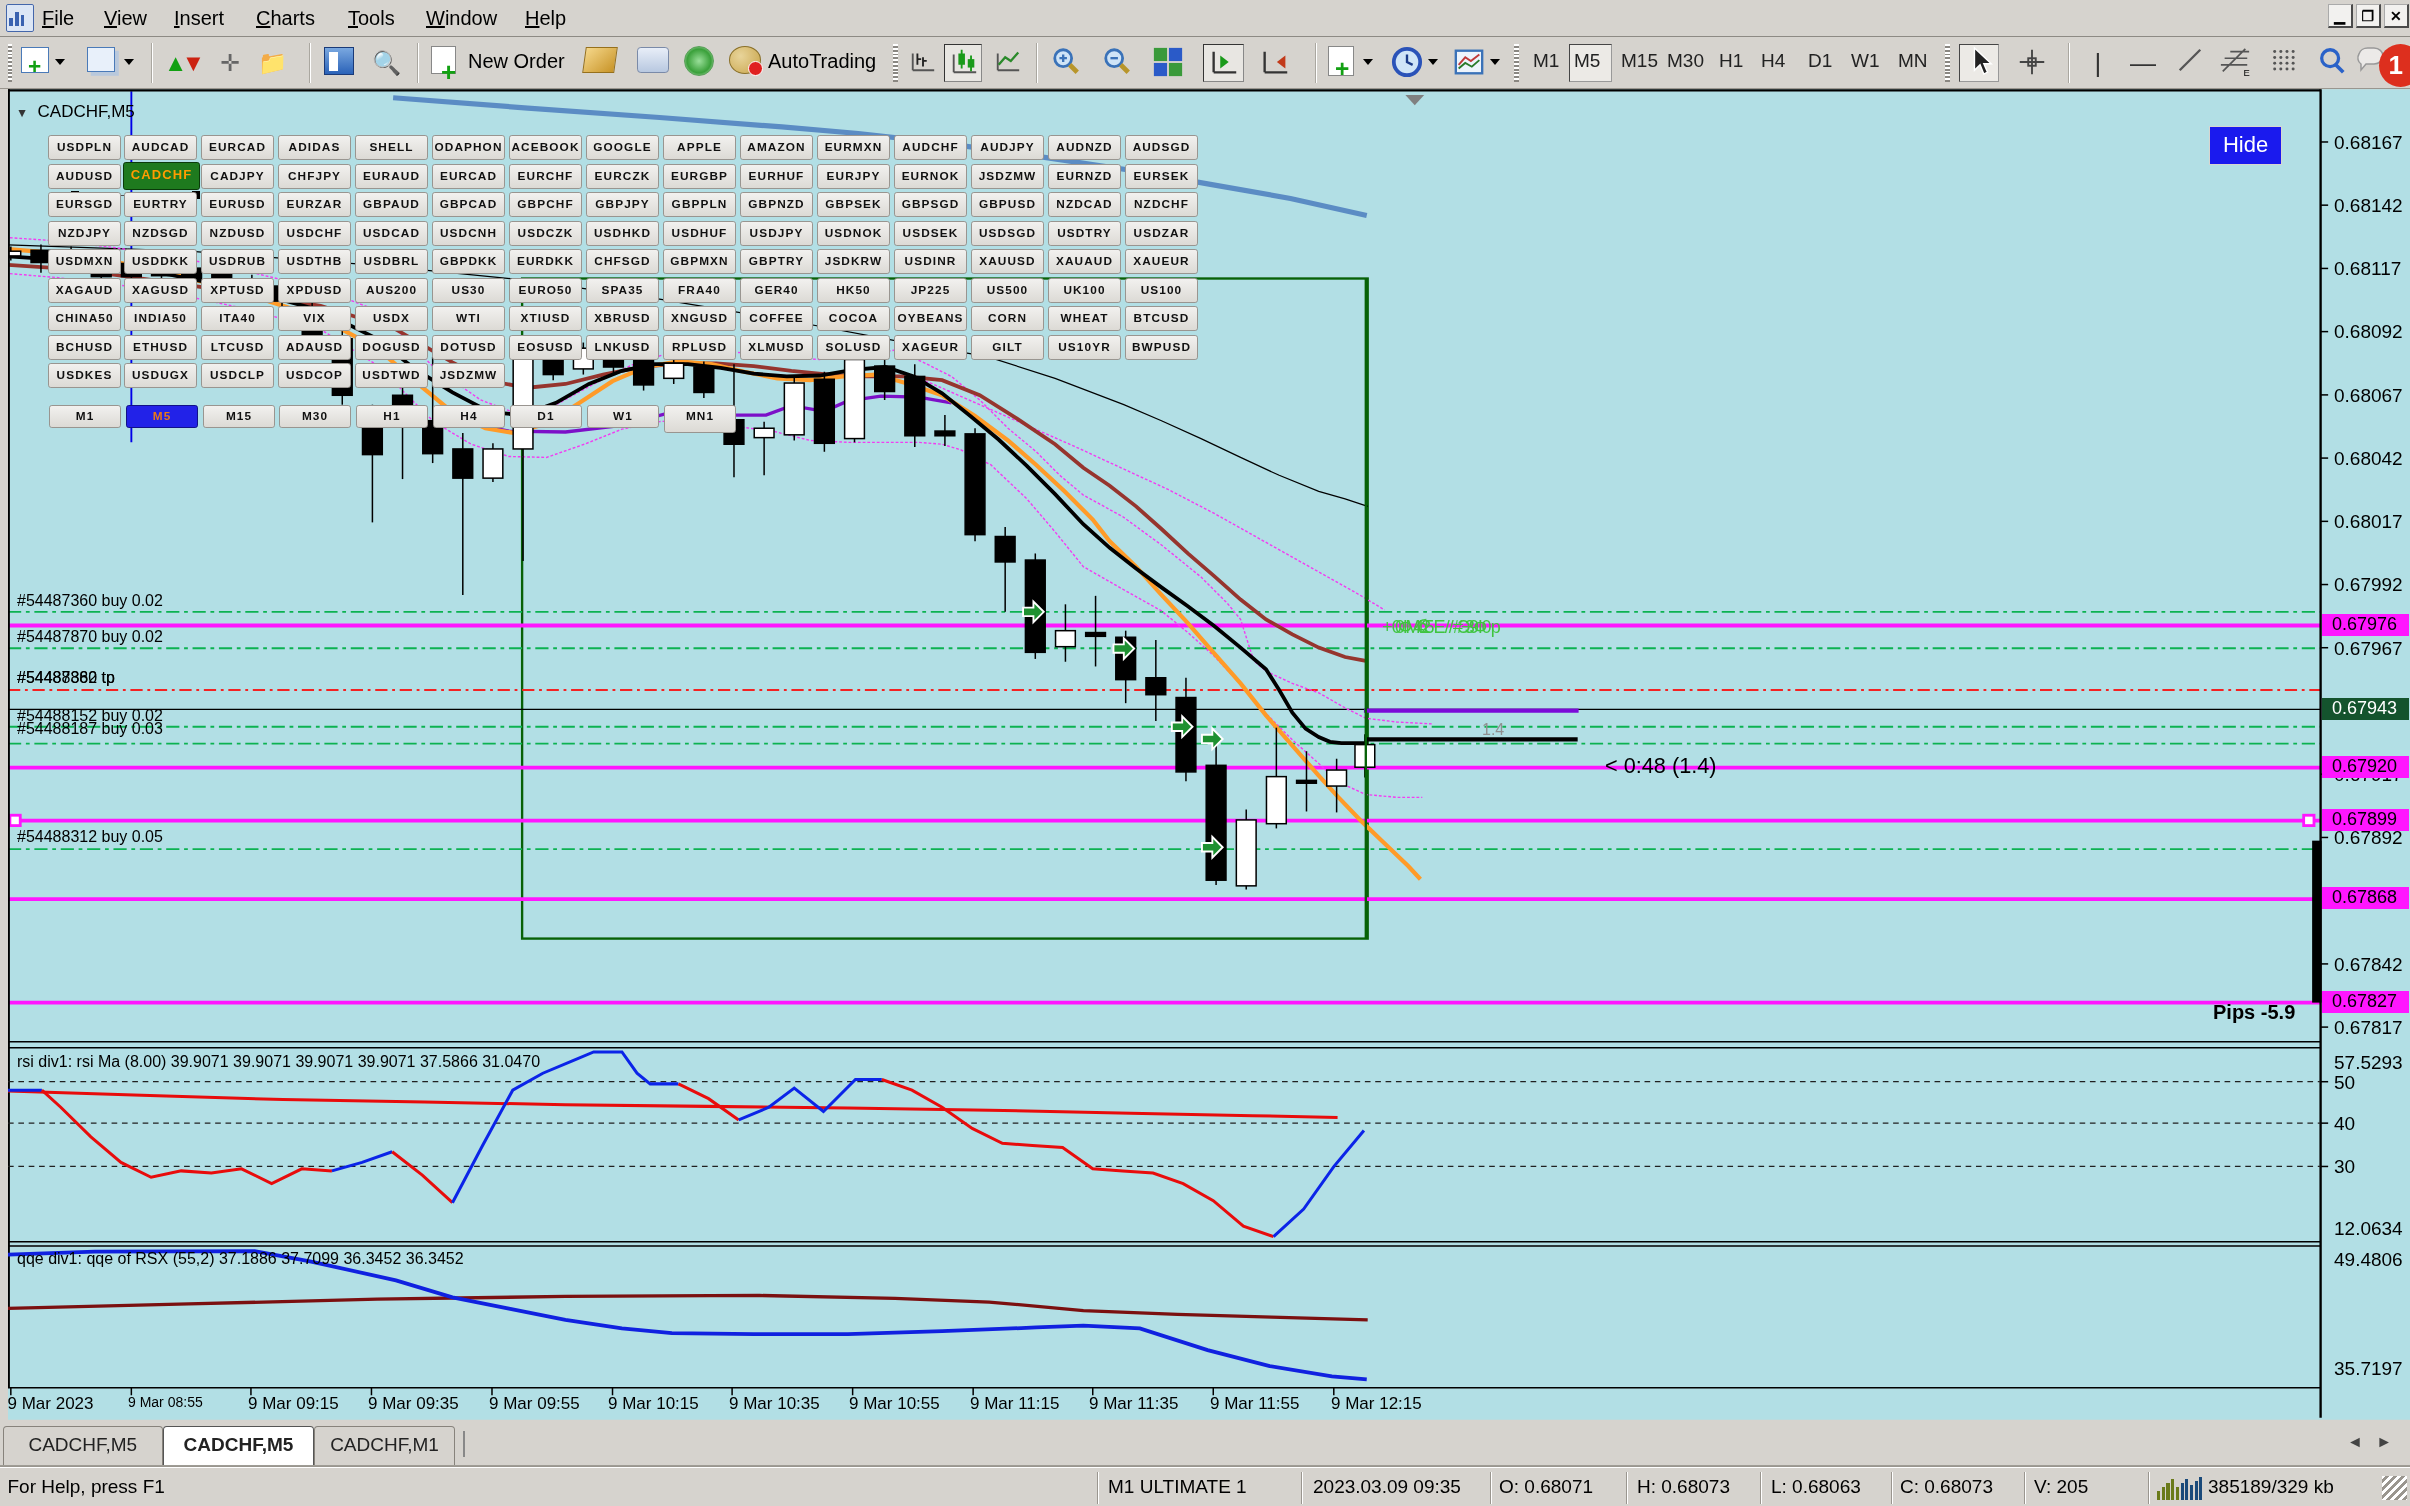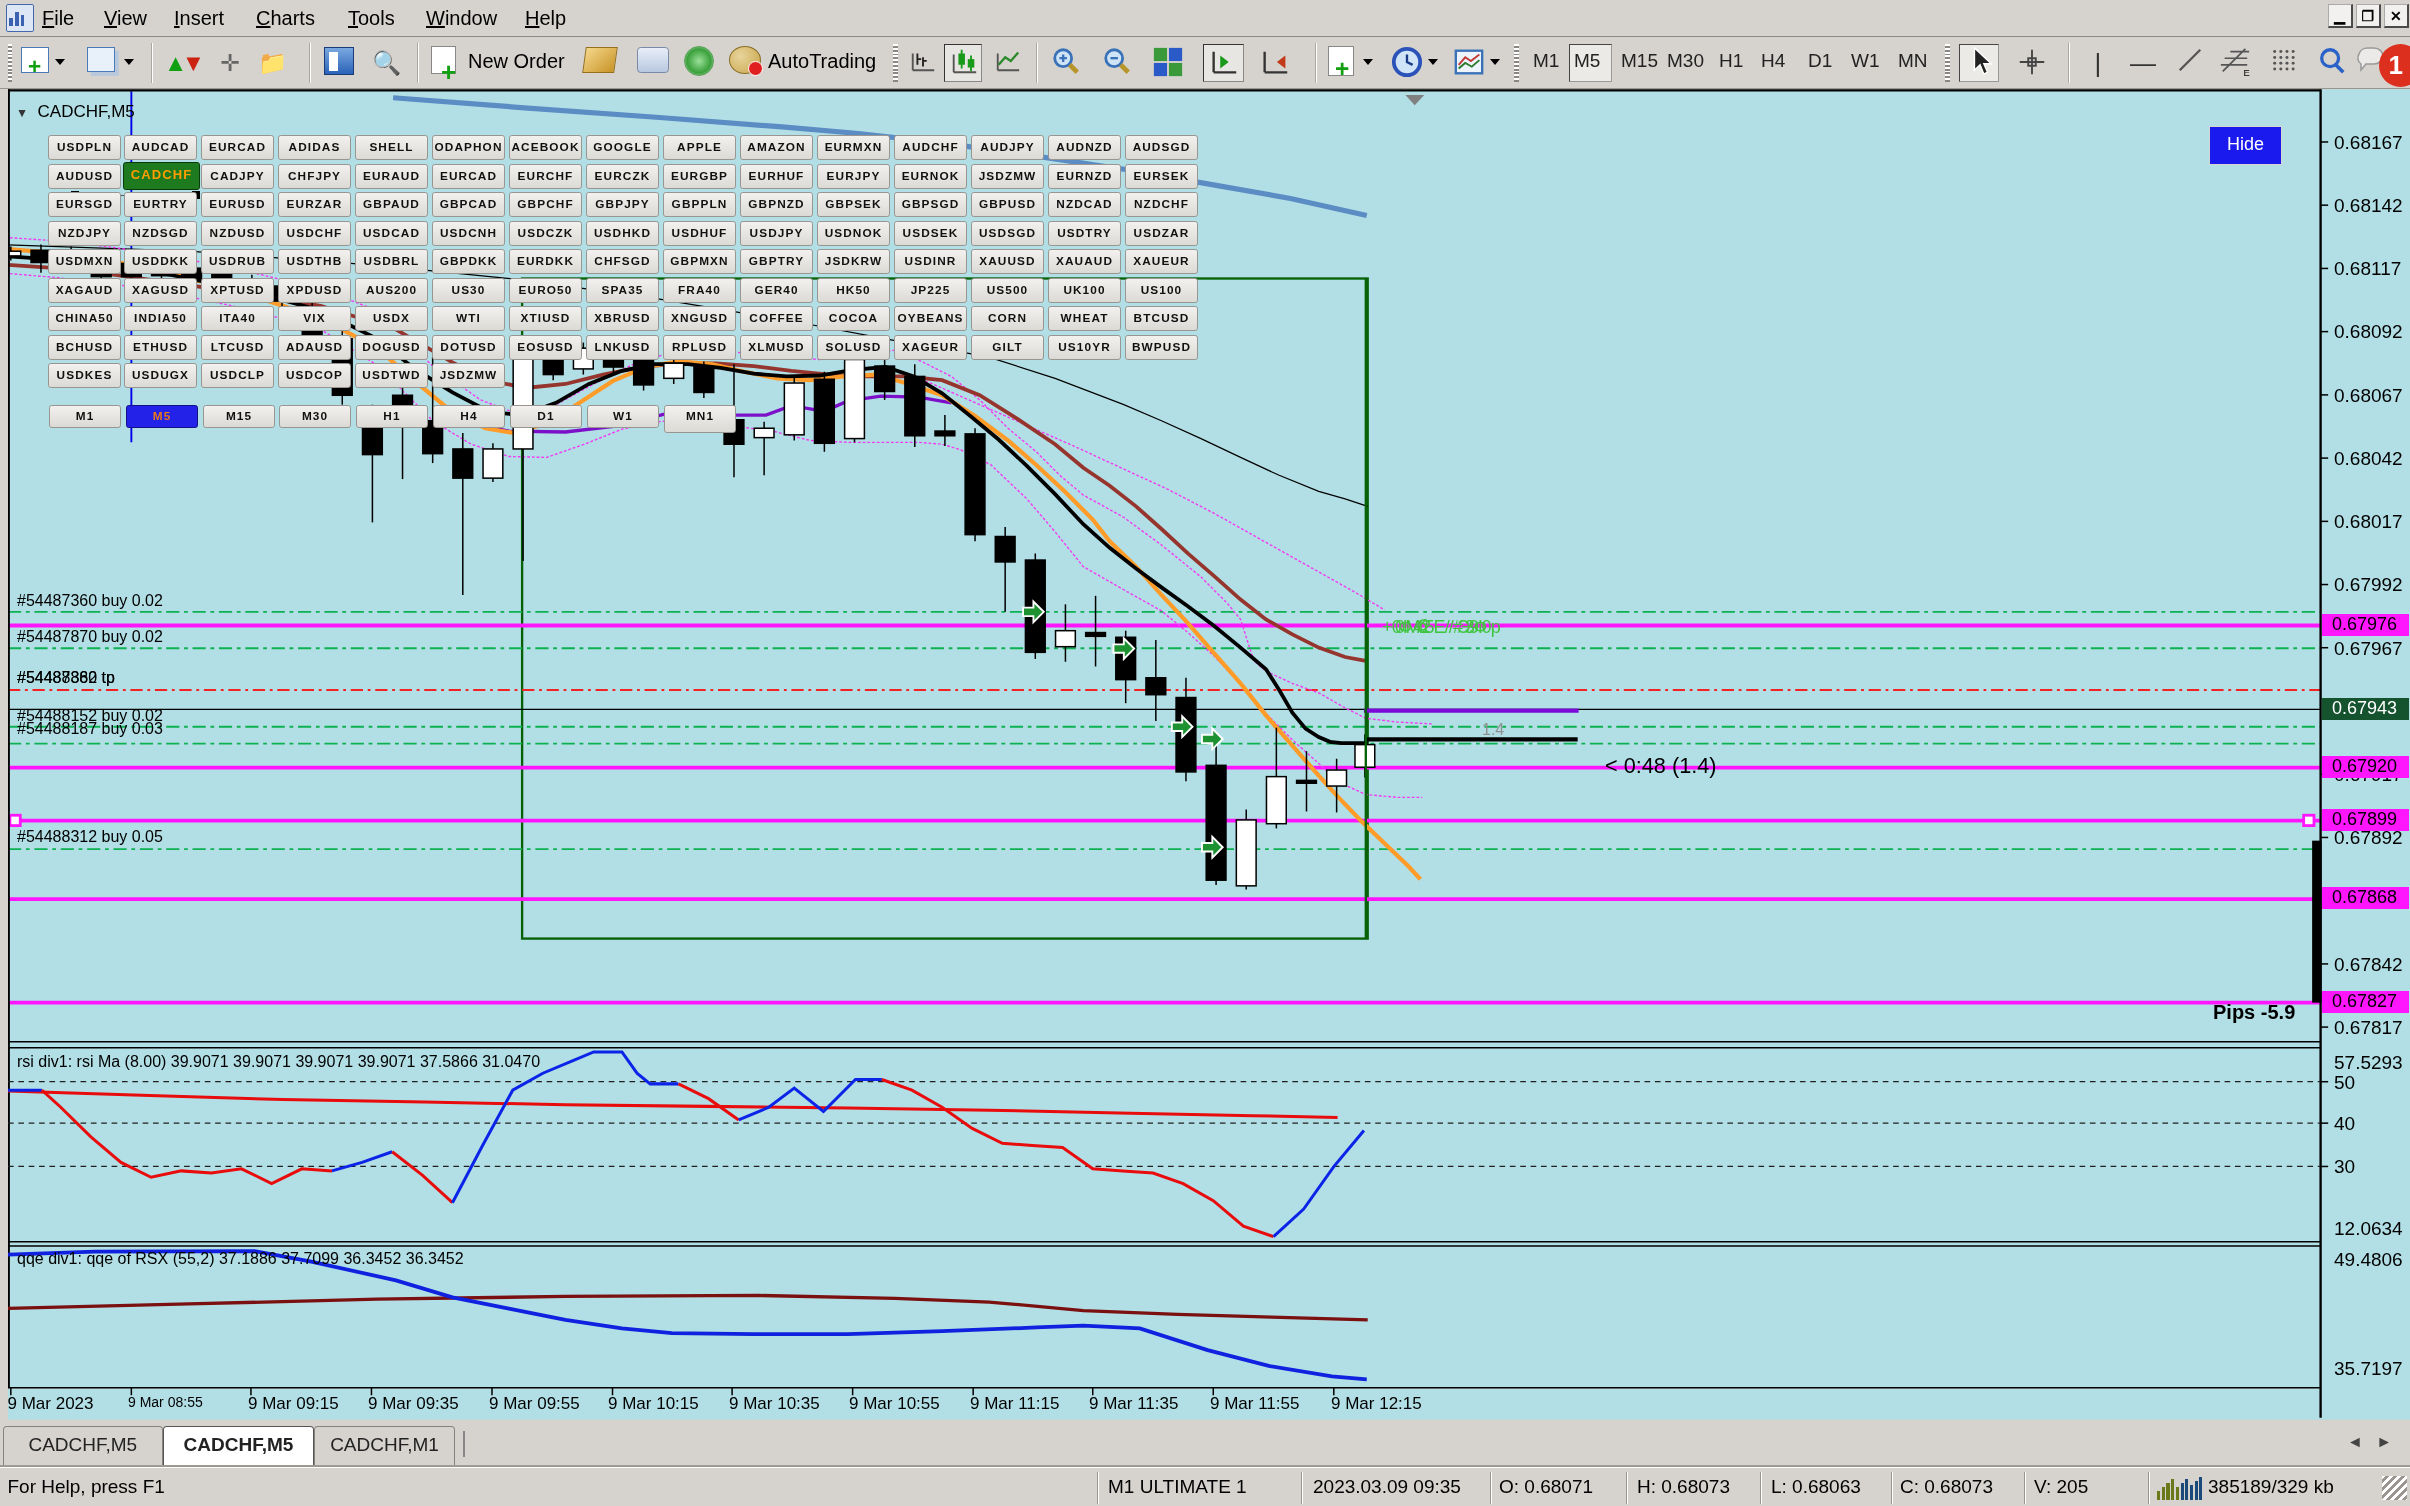--- a/index.html
+++ b/index.html
@@ -366,21 +366,21 @@
 <div class="lbl" style="left:17px;top:628px">#54487870 buy 0.02</div>
 <div class="lbl" style="left:17px;top:707px">#54488152 buy 0.02</div>
 <div class="lbl" style="left:17px;top:720px">#54488187 buy 0.03</div>
 <div class="lbl" style="left:17px;top:828px">#54488312 buy 0.05</div>
 <div class="lbl" style="left:17px;top:669px">#54487880 tp</div>
 <div class="lbl" style="left:17px;top:669px">#54488362 tp</div>
 <div class="abs" style="left:1382px;top:617px;font-size:18px;color:#3FC43F;white-space:nowrap;letter-spacing:-0.9px">+<span style="letter-spacing:-6.6px">00ФМ4б2</span>5E//<span style="letter-spacing:-5.6px">#Э39Ф</span>0p</div>
 <div class="abs" style="left:1482px;top:721px;font-size:16px;color:#909090">1.4</div>
 <div class="abs" style="left:1605px;top:753px;font-size:21.7px;color:#000">&lt; 0:48 (1.4)</div>
 <div class="abs" style="left:2213px;top:1001px;font-size:20px;font-weight:bold;color:#000">Pips -5.9</div>
-<div class="abs" style="left:2209px;top:126px;width:73px;height:39px;background:#1A1AEE;border:1.9px solid #d8d5d0;color:#fff;font-size:18px;text-align:center;line-height:35px">Hide</div>
+<div class="abs" style="left:2209px;top:126px;width:73px;height:39px;background:#1A1AEE;border:1.9px solid #d8d5d0;color:#fff;font-size:22px;text-align:center;line-height:35px">Hide</div>
 <div class="btn" style="left:48px;top:135px">USDPLN</div>
 <div class="btn" style="left:124px;top:135px">AUDCAD</div>
 <div class="btn" style="left:201px;top:135px">EURCAD</div>
 <div class="btn" style="left:278px;top:135px">ADIDAS</div>
 <div class="btn" style="left:355px;top:135px">SHELL</div>
 <div class="btn" style="left:432px;top:135px">ODAPHON</div>
 <div class="btn" style="left:509px;top:135px">ACEBOOK</div>
 <div class="btn" style="left:586px;top:135px">GOOGLE</div>
 <div class="btn" style="left:663px;top:135px">APPLE</div>
 <div class="btn" style="left:740px;top:135px">AMAZON</div>

